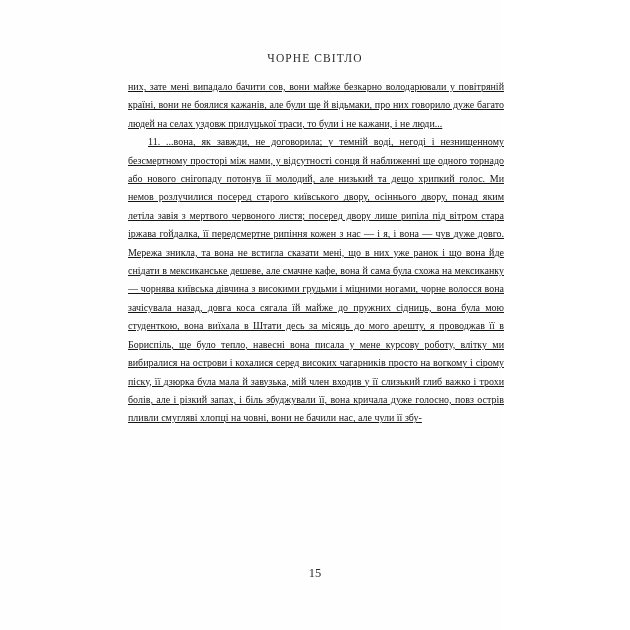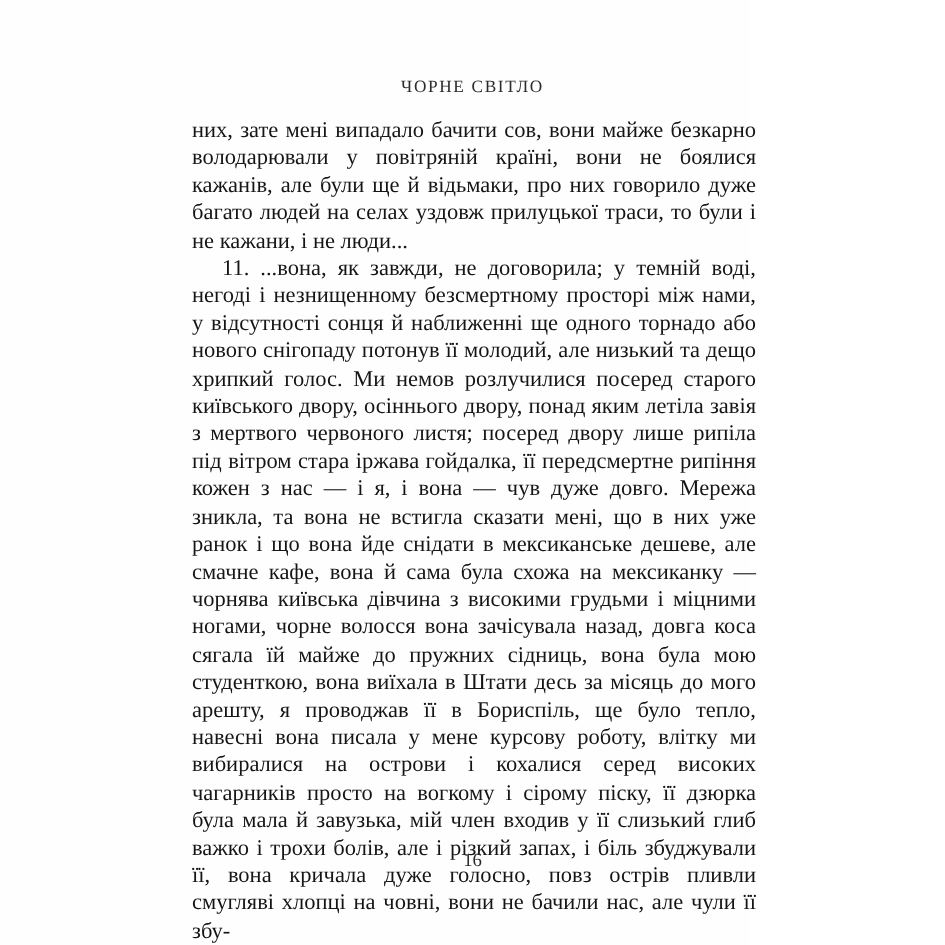--- a/index.html
+++ b/index.html
@@ -34,26 +34,27 @@
     color: #2b2b2b;
   }
   .text-block {
     position: absolute;
     top: 78px;
     left: 128px;
     width: 376px;
   }
   .para {
     margin: 0;
-    font-size: 15px;
+    font-size: 10px;
     line-height: 18.4px;
     text-align: justify;
     text-justify: inter-word;
     color: #151515;
     hyphens: auto;
+    text-decoration: underline;
   }
   .para + .para {
     text-indent: 20px;
   }
   .folio {
     position: absolute;
     top: 566px;
     left: 0;
     width: 630px;
     text-align: center;
@@ -66,15 +67,15 @@
 
 <div class="page">
 
   <div class="running-head">Чорне світло</div>
 
   <div class="text-block">
     <p class="para">них, зате мені випадало бачити сов, вони майже безкарно володарювали у повітряній країні, вони не боялися кажанів, але були ще й відьмаки, про них говорило дуже багато людей на селах уздовж прилуцької траси, то були і не кажани, і не люди...</p>
     <p class="para">11. ...вона, як завжди, не договорила; у темній воді, негоді і незнищенному безсмертному просторі між нами, у відсутності сонця й наближенні ще одного торнадо або нового снігопаду потонув її молодий, але низький та дещо хрипкий голос. Ми немов розлучилися посеред старого київського двору, осіннього двору, понад яким летіла завія з мертвого червоного листя; посеред двору лише рипіла під вітром стара іржава гойдалка, її передсмертне рипіння кожен з нас — і я, і вона — чув дуже довго. Мережа зникла, та вона не встигла сказати мені, що в них уже ранок і що вона йде снідати в мексиканське дешеве, але смачне кафе, вона й сама була схожа на мексиканку — чорнява київська дівчина з високими грудьми і міцними ногами, чорне волосся вона зачісувала назад, довга коса сягала їй майже до пружних сідниць, вона була мою студенткою, вона виїхала в Штати десь за місяць до мого арешту, я проводжав її в Бориспіль, ще було тепло, навесні вона писала у мене курсову роботу, влітку ми вибиралися на острови і кохалися серед високих чагарників просто на вогкому і сірому піску, її дзюрка була мала й завузька, мій член входив у її слизький глиб важко і трохи болів, але і різкий запах, і біль збуджували її, вона кричала дуже голосно, повз острів пливли смугляві хлопці на човні, вони не бачили нас, але чули її збу-</p>
   </div>
 
-  <div class="folio">16</div>
+  <div class="folio">15</div>
 
 </div>
 
 </body></html>

